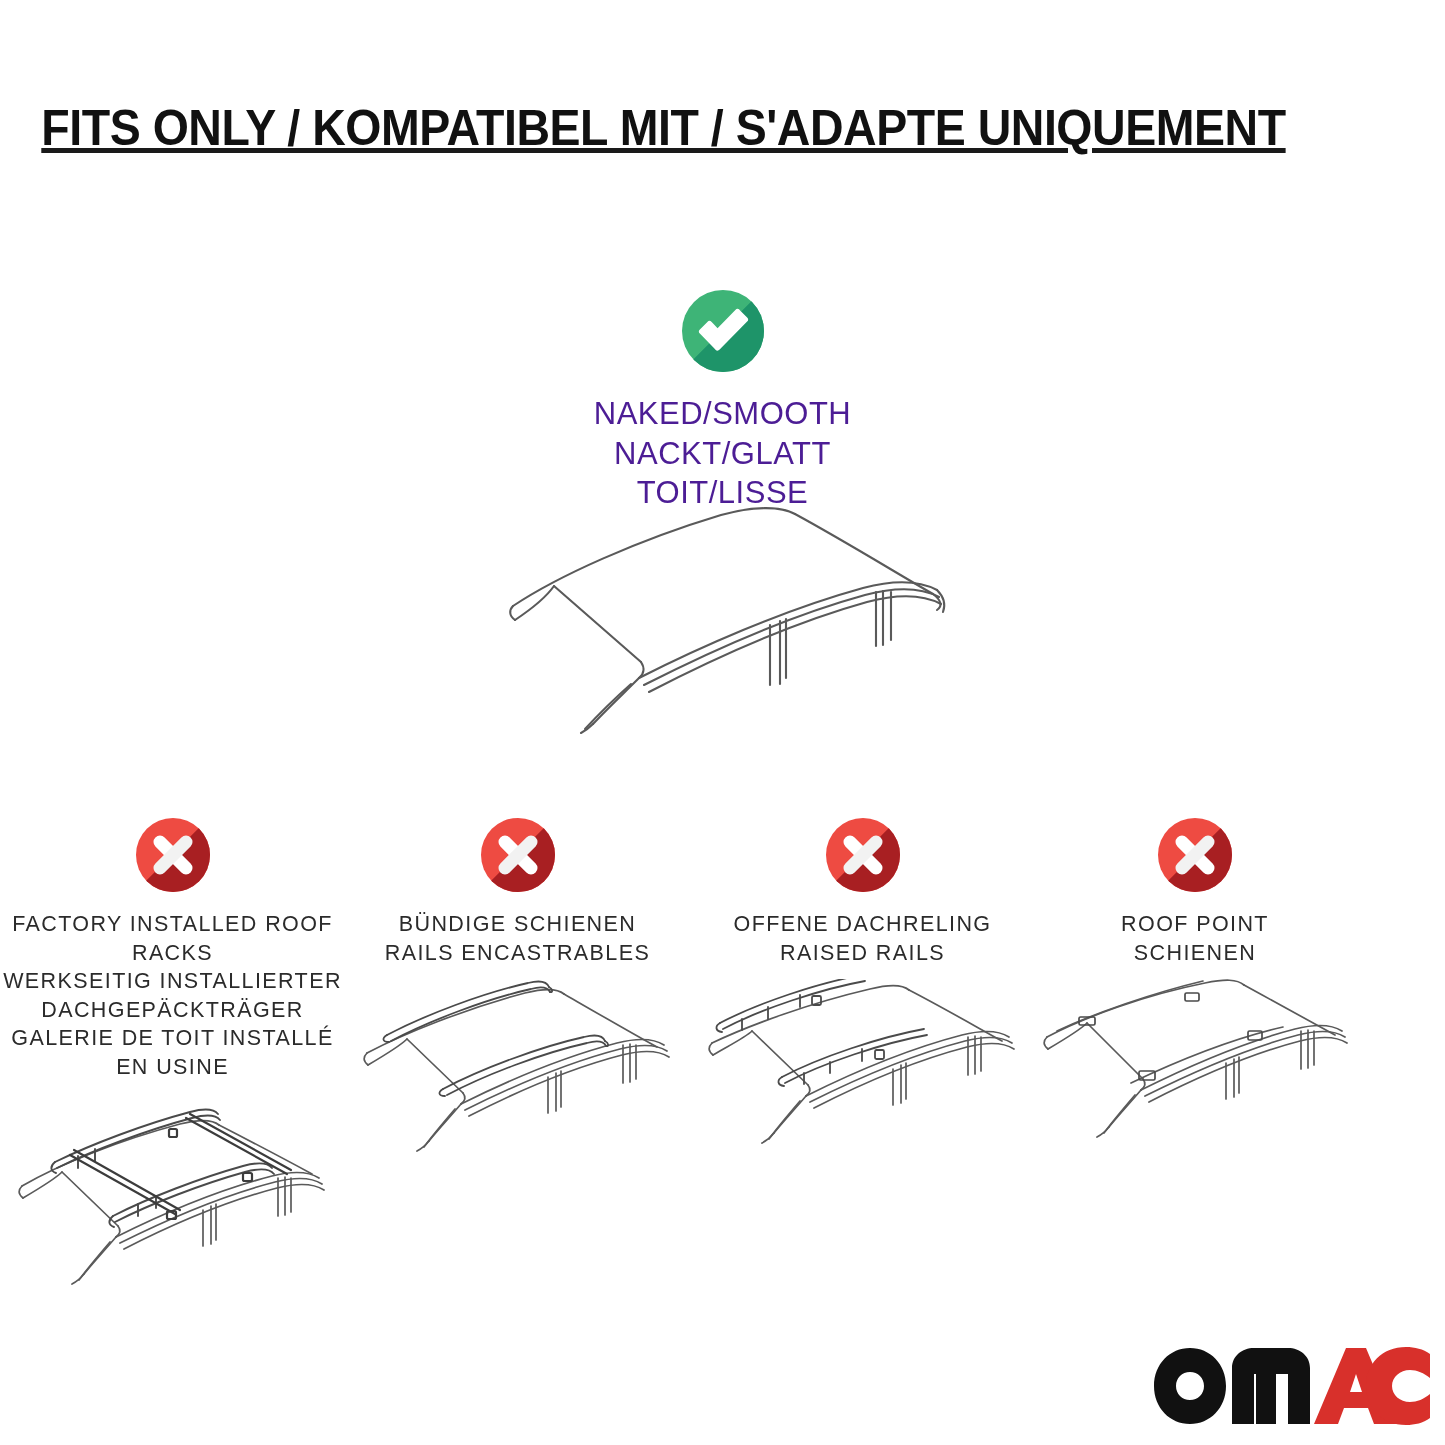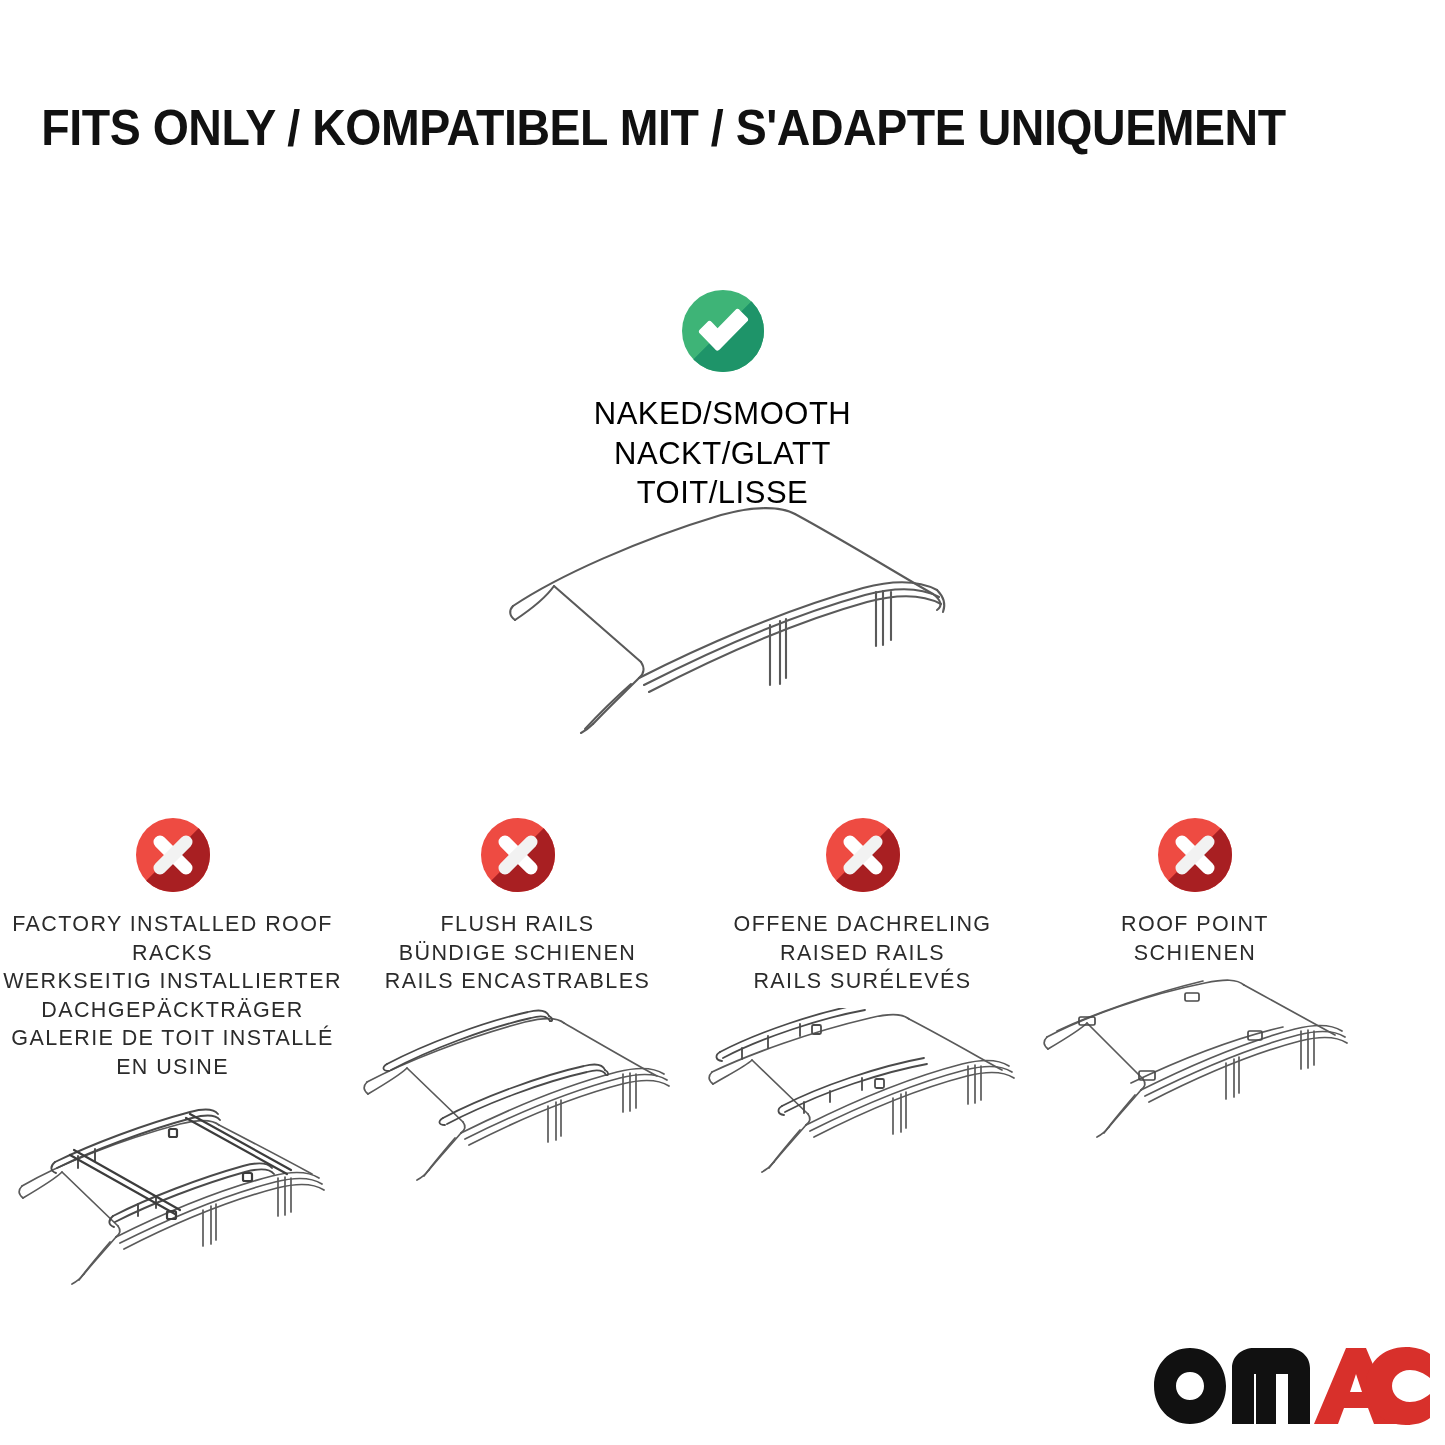--- a/index.html
+++ b/index.html
@@ -16,20 +16,21 @@
     position: relative;
   }
 
   
   .header {
     position: absolute;
     top: 102px;
     left: 0;
     width: 1180px;
     text-align: left;
+    text-decoration: underline;
   }
   .header-title {
     font-family: "Liberation Sans Narrow", "Liberation Sans", sans-serif;
     font-weight: bold;
     font-size: 50px;
     letter-spacing: -0.5px;
     color: #111111;
     white-space: nowrap;
     transform: scaleX(0.93);
     transform-origin: center center;
@@ -68,21 +69,21 @@
   .badge .mark-check, .badge .mark-x {
     position: absolute;
     left: 0; top: 0; width: 100%; height: 100%;
   }
 
   .fits-labels {
     margin-top: 18px;
     font-size: 31px;
     line-height: 1.28;
     letter-spacing: 0.5px;
-    color: #000000;
+    color: #4c1d95;
     font-weight: 400;
   }
 
   .roof-big {
     position: absolute;
     top: 488px;
     left: 0;
     width: 1445px;
     text-align: center;
   }
@@ -264,21 +265,20 @@
     <div class="badge bad">
       <div class="shadow"></div>
       <svg class="mark-x" viewBox="0 0 74 74">
         <g stroke-linecap="round" stroke-width="13" fill="none">
           <line x1="24" y1="24" x2="50" y2="50" stroke="#ffffff"></line>
           <line x1="50" y1="24" x2="24" y2="50" stroke="#f2f2f2"></line>
         </g>
       </svg>
     </div>
     <div class="col-labels">
-      <div>FLUSH RAILS</div>
       <div>BÜNDIGE SCHIENEN</div>
       <div>RAILS ENCASTRABLES</div>
     </div>
     <div class="col-roof">
       <svg width="345" height="210" viewBox="0 0 345 210">
         <g fill="none" stroke="#5a5a5a" stroke-width="1.7" stroke-linecap="round" stroke-linejoin="round">
           <path d="M22 74 C 60 54, 120 30, 180 14 C 200 9, 212 9, 219 15"></path>
           <path d="M219 15 C 252 34, 290 56, 312 68"></path>
           <path d="M22 74 C 18 78, 18 82, 23 86"></path>
           <path d="M23 86 C 40 76, 56 66, 62 60"></path>
@@ -318,21 +318,20 @@
       <svg class="mark-x" viewBox="0 0 74 74">
         <g stroke-linecap="round" stroke-width="13" fill="none">
           <line x1="24" y1="24" x2="50" y2="50" stroke="#ffffff"></line>
           <line x1="50" y1="24" x2="24" y2="50" stroke="#f2f2f2"></line>
         </g>
       </svg>
     </div>
     <div class="col-labels">
       <div>OFFENE DACHRELING</div>
       <div>RAISED RAILS</div>
-      <div>RAILS SURÉLEVÉS</div>
     </div>
     <div class="col-roof">
       <svg width="345" height="210" viewBox="0 0 345 210">
         <g fill="none" stroke="#5a5a5a" stroke-width="1.7" stroke-linecap="round" stroke-linejoin="round">
           <path d="M22 64 C 60 46, 120 24, 180 10 C 200 5, 212 5, 219 11"></path>
           <path d="M219 11 C 252 28, 290 50, 312 62"></path>
           <path d="M22 64 C 18 68, 18 72, 23 76"></path>
           <path d="M23 76 C 40 66, 56 58, 62 52"></path>
           <path d="M62 52 L 118 106"></path>
           <path d="M118 106 C 121 110, 120 114, 116 117"></path>

